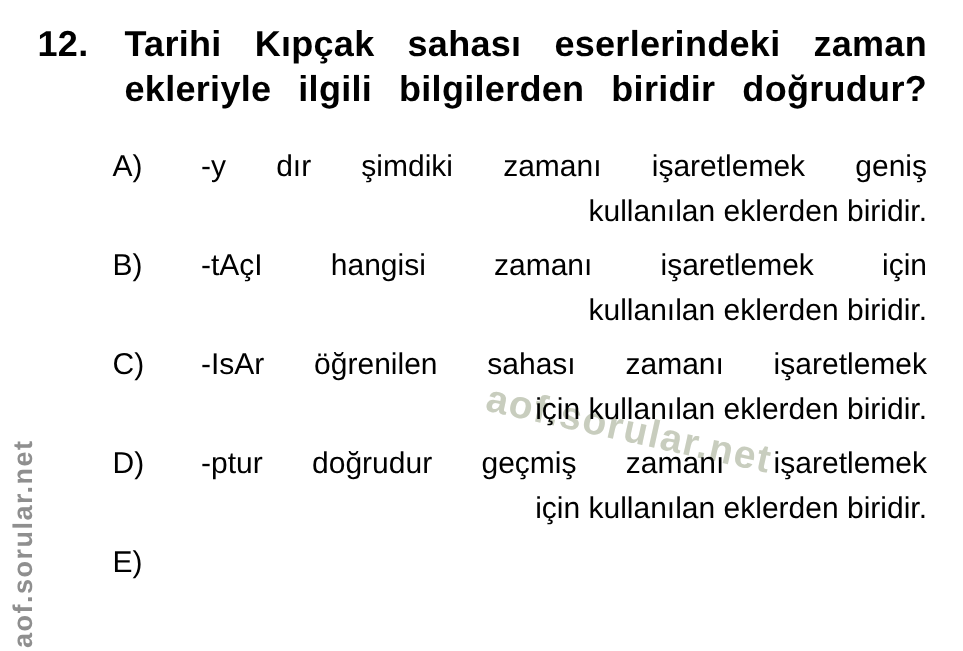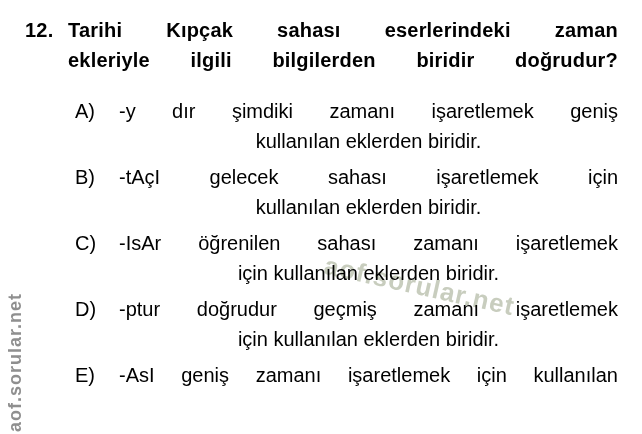--- a/index.html
+++ b/index.html
@@ -21,21 +21,21 @@
     z-index: 1;
   }
   
   .question {
     position: absolute;
     left: 25px;
     top: 15px;
     width: 593px;
     display: flex;
     font-weight: bold;
-    font-size: 20px;
+    font-size: 24px;
     line-height: 30px;
     letter-spacing: 0.2px;
   }
   .qnum {
     width: 43px;
     flex: 0 0 43px;
   }
   .qtext {
     flex: 1 1 auto;
     min-width: 0;
@@ -58,23 +58,24 @@
     flex: 0 0 44px;
   }
   .otext {
     flex: 1 1 auto;
     min-width: 0;
   }
   .jline {
     text-align: justify;
     text-align-last: justify;
     text-justify: inter-word;
+    margin-left: 15px;
   }
   .lline {
-    text-align: center;
+    text-align: right;
   }
   
   .wm-diagonal {
     position: absolute;
     left: 328px;
     top: 250px;
     z-index: 0;
     transform: rotate(12.5deg);
     transform-origin: 0 0;
     font-size: 26px;
@@ -124,21 +125,21 @@
         <div class="letter">A)</div>
         <div class="otext">
           <div class="jline">-y dır şimdiki zamanı işaretlemek geniş</div>
           <div class="lline">kullanılan eklerden biridir.</div>
         </div>
       </div>
 
       <div class="option">
         <div class="letter">B)</div>
         <div class="otext">
-          <div class="jline">-tAçI gelecek sahası işaretlemek için</div>
+          <div class="jline">-tAçI hangisi zamanı işaretlemek için</div>
           <div class="lline">kullanılan eklerden biridir.</div>
         </div>
       </div>
 
       <div class="option">
         <div class="letter">C)</div>
         <div class="otext">
           <div class="jline">-IsAr öğrenilen sahası zamanı işaretlemek</div>
           <div class="lline">için kullanılan eklerden biridir.</div>
         </div>
@@ -148,19 +149,18 @@
         <div class="letter">D)</div>
         <div class="otext">
           <div class="jline">-ptur doğrudur geçmiş zamanı işaretlemek</div>
           <div class="lline">için kullanılan eklerden biridir.</div>
         </div>
       </div>
 
       <div class="option">
         <div class="letter">E)</div>
         <div class="otext">
-          <div class="jline">-AsI geniş zamanı işaretlemek için kullanılan</div>
         </div>
       </div>
 
     </div>
   </div>
 </div>
 
 </body></html>

